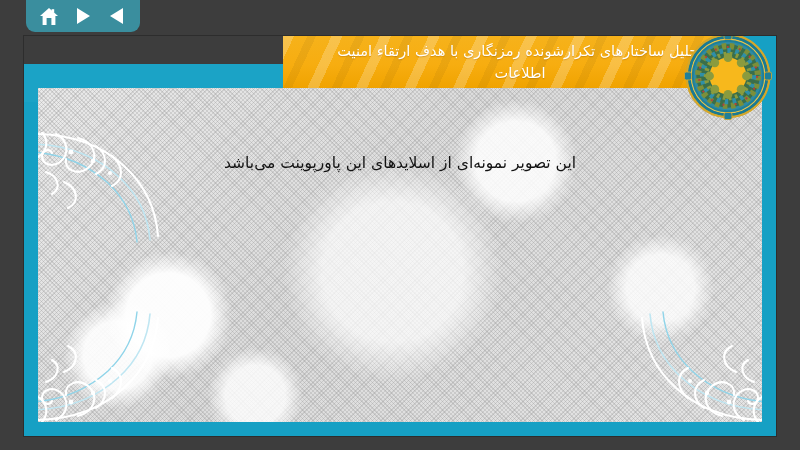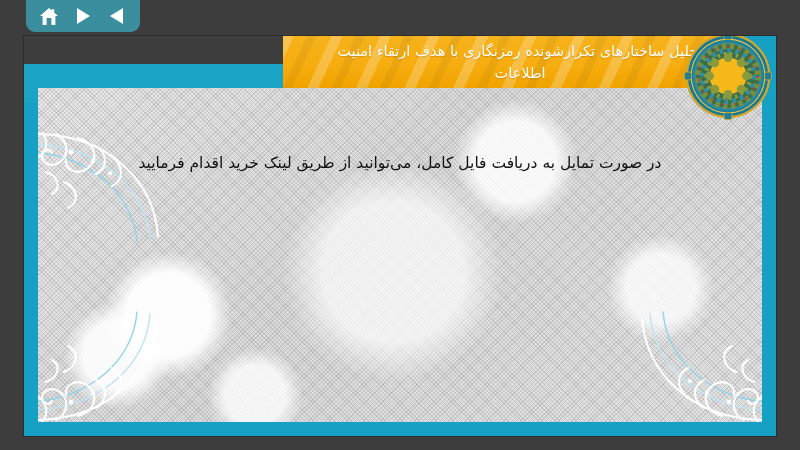--- a/index.html
+++ b/index.html
@@ -206,21 +206,21 @@
             <circle cx="33" cy="100" r="2.4" fill="#ffffff" stroke="none"></circle>
             <circle cx="55" cy="91" r="2.2" fill="#ffffff" stroke="none"></circle>
             <circle cx="72" cy="79" r="2" fill="#ffffff" stroke="none"></circle>
             <path d="M8 80 C20 76 24 64 14 58"></path>
             <path d="M26 70 C40 64 42 50 30 44"></path>
           </g>
         </svg>
       </div>
 
       <div id="body-text">
-        <div class="bodyline">در صورت تمایل به دریافت فایل کامل، می‌توانید از طریق لینک خرید اقدام فرمایید</div>
+        <div class="bodyline">این تصویر نمونه‌ای از اسلایدهای این پاورپوینت می‌باشد</div>
       </div>
 
     </div>
 
     <div id="banner">
       <div id="banner-title">تحلیل ساختارهای تکرارشونده رمزنگاری با هدف ارتقاء امنیت اطلاعات</div>
     </div>
 
     <div id="medallion">
       <svg width="88" height="88" viewBox="0 0 100 100" aria-hidden="true">

